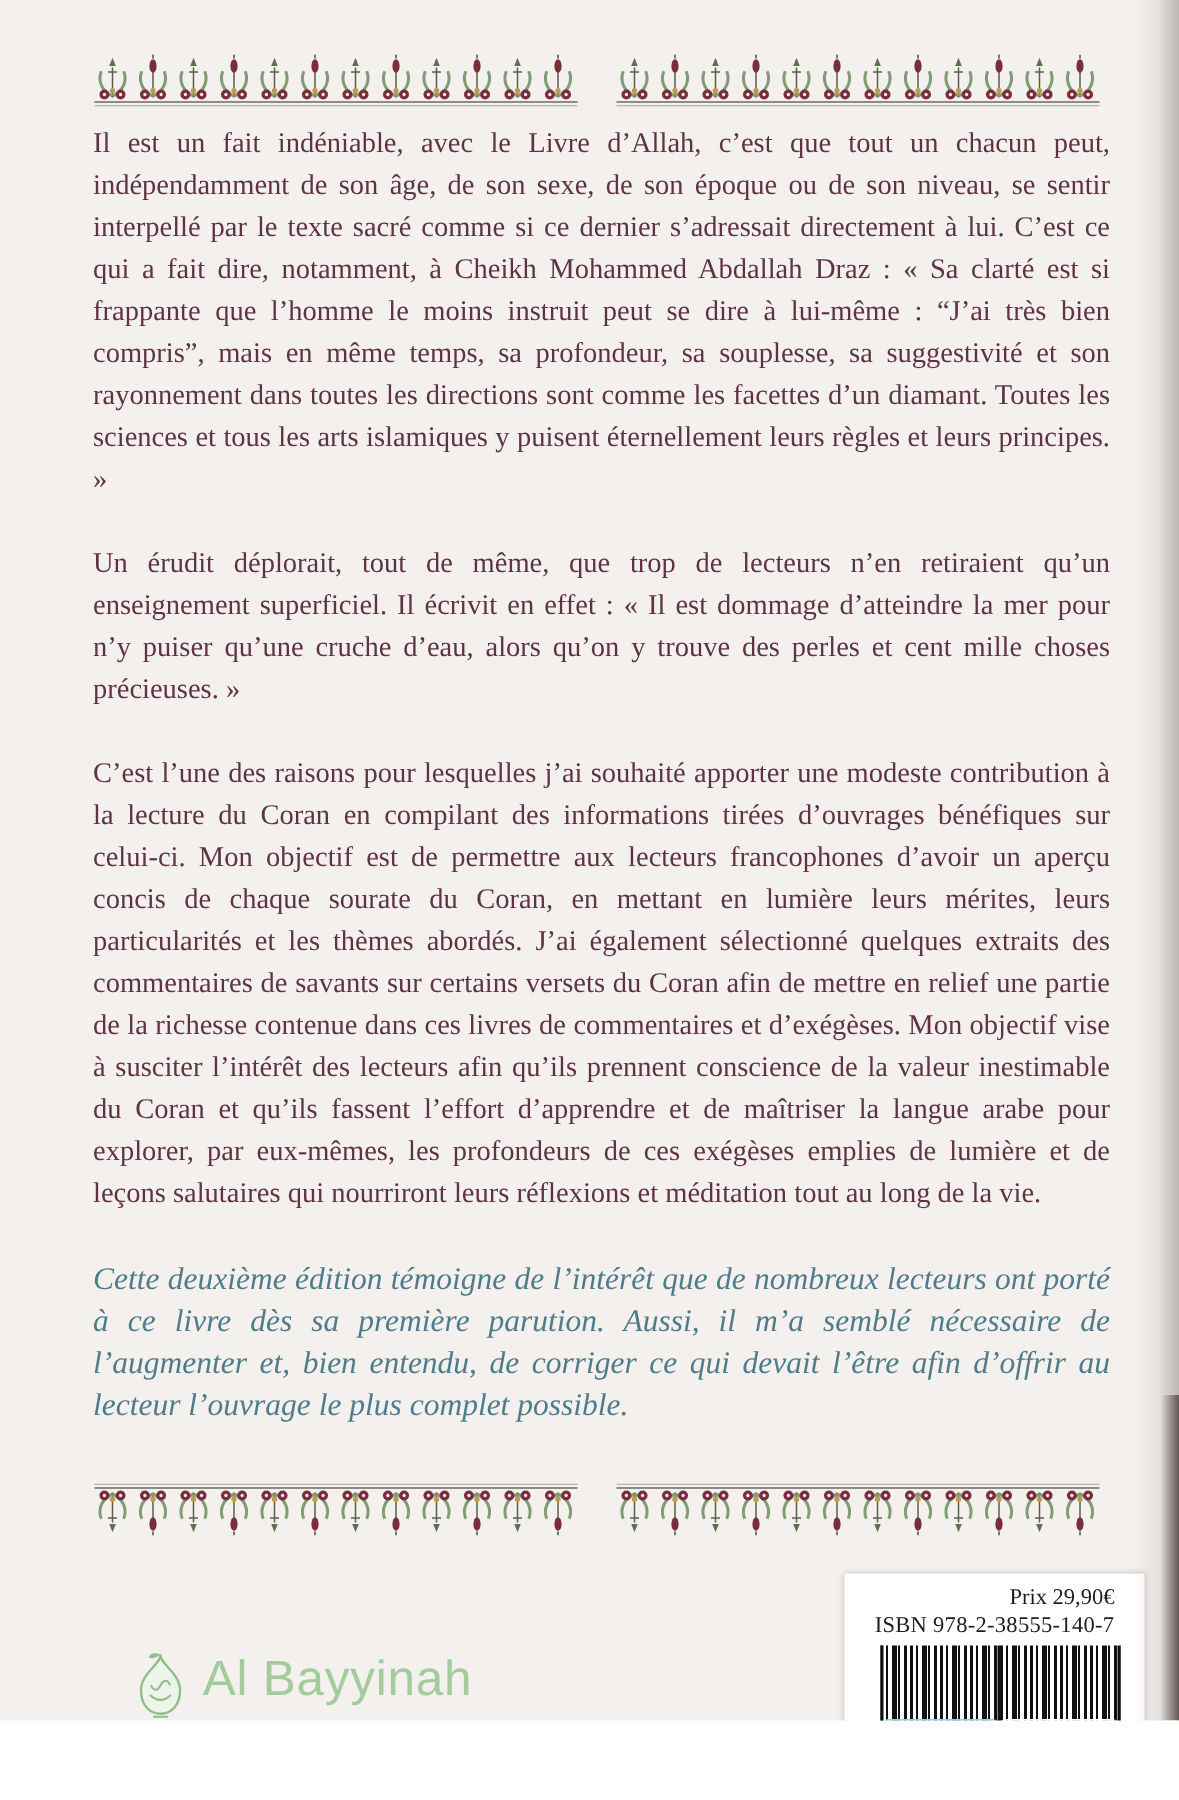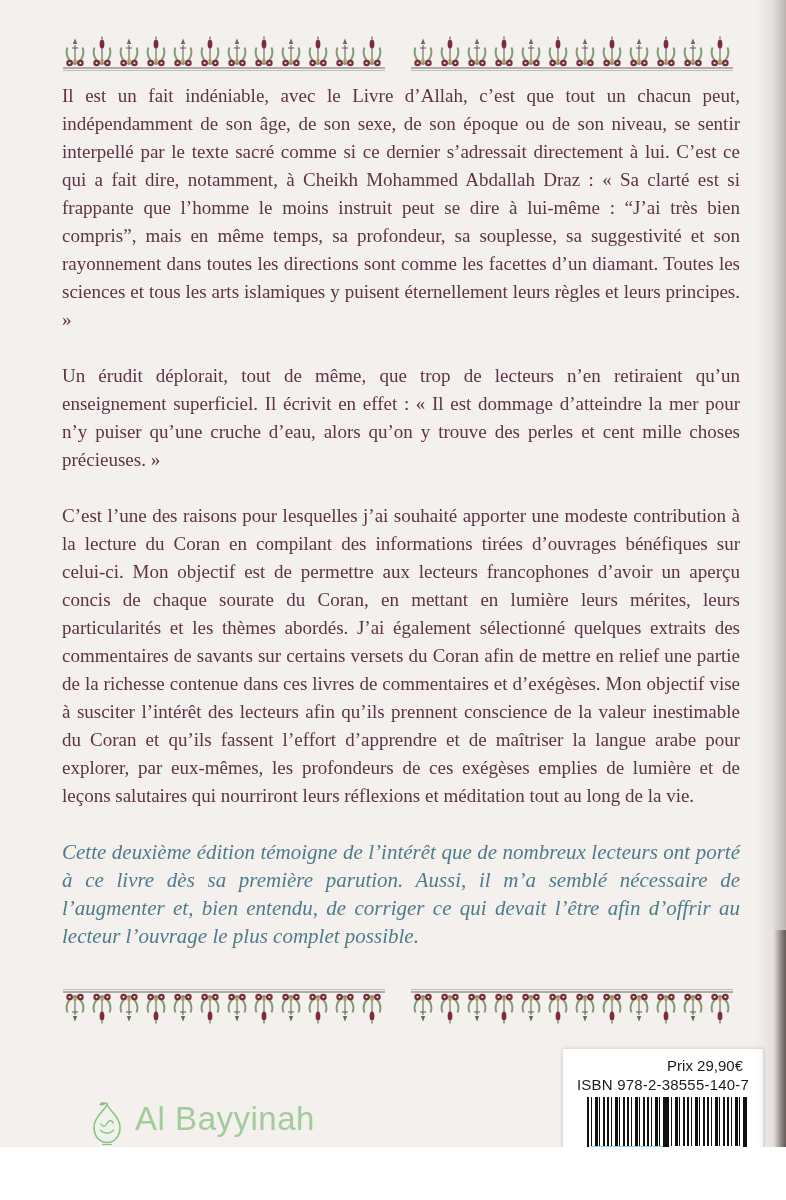--- a/index.html
+++ b/index.html
@@ -51,21 +51,21 @@
   .publisher-site{
     margin-top:20px;
     font-family:"Liberation Serif", serif;
     font-weight:bold;font-size:20px;color:#6b2436;letter-spacing:0.5px;
   }
 
   .retail-label{
     position:absolute;left:563px;top:1049px;width:200px;height:130px;
     background:#ffffff;border-radius:1px;
     box-shadow:0 0 4px rgba(80,60,55,0.25);
-    font-family:Liberation Sans, sans-serif;color:#1c1c1c;
+    font-family:Liberation Serif, serif;color:#1c1c1c;
   }
   .price{margin:8px 20px 0 0;text-align:right;font-size:15px;}
   .isbn{margin:2px 0 4px 0;text-align:center;font-size:15px;letter-spacing:0.2px;}
   .barcode{position:relative;width:176px;height:70px;margin:0 auto 0 14px;}
   .bars{
     position:absolute;left:10px;top:0;width:160px;height:50px;
     background:repeating-linear-gradient(90deg,
       #111 0 2px,#fff 2px 4px,
       #111 4px 5px,#fff 5px 8px,
       #111 8px 11px,#fff 11px 12px,

